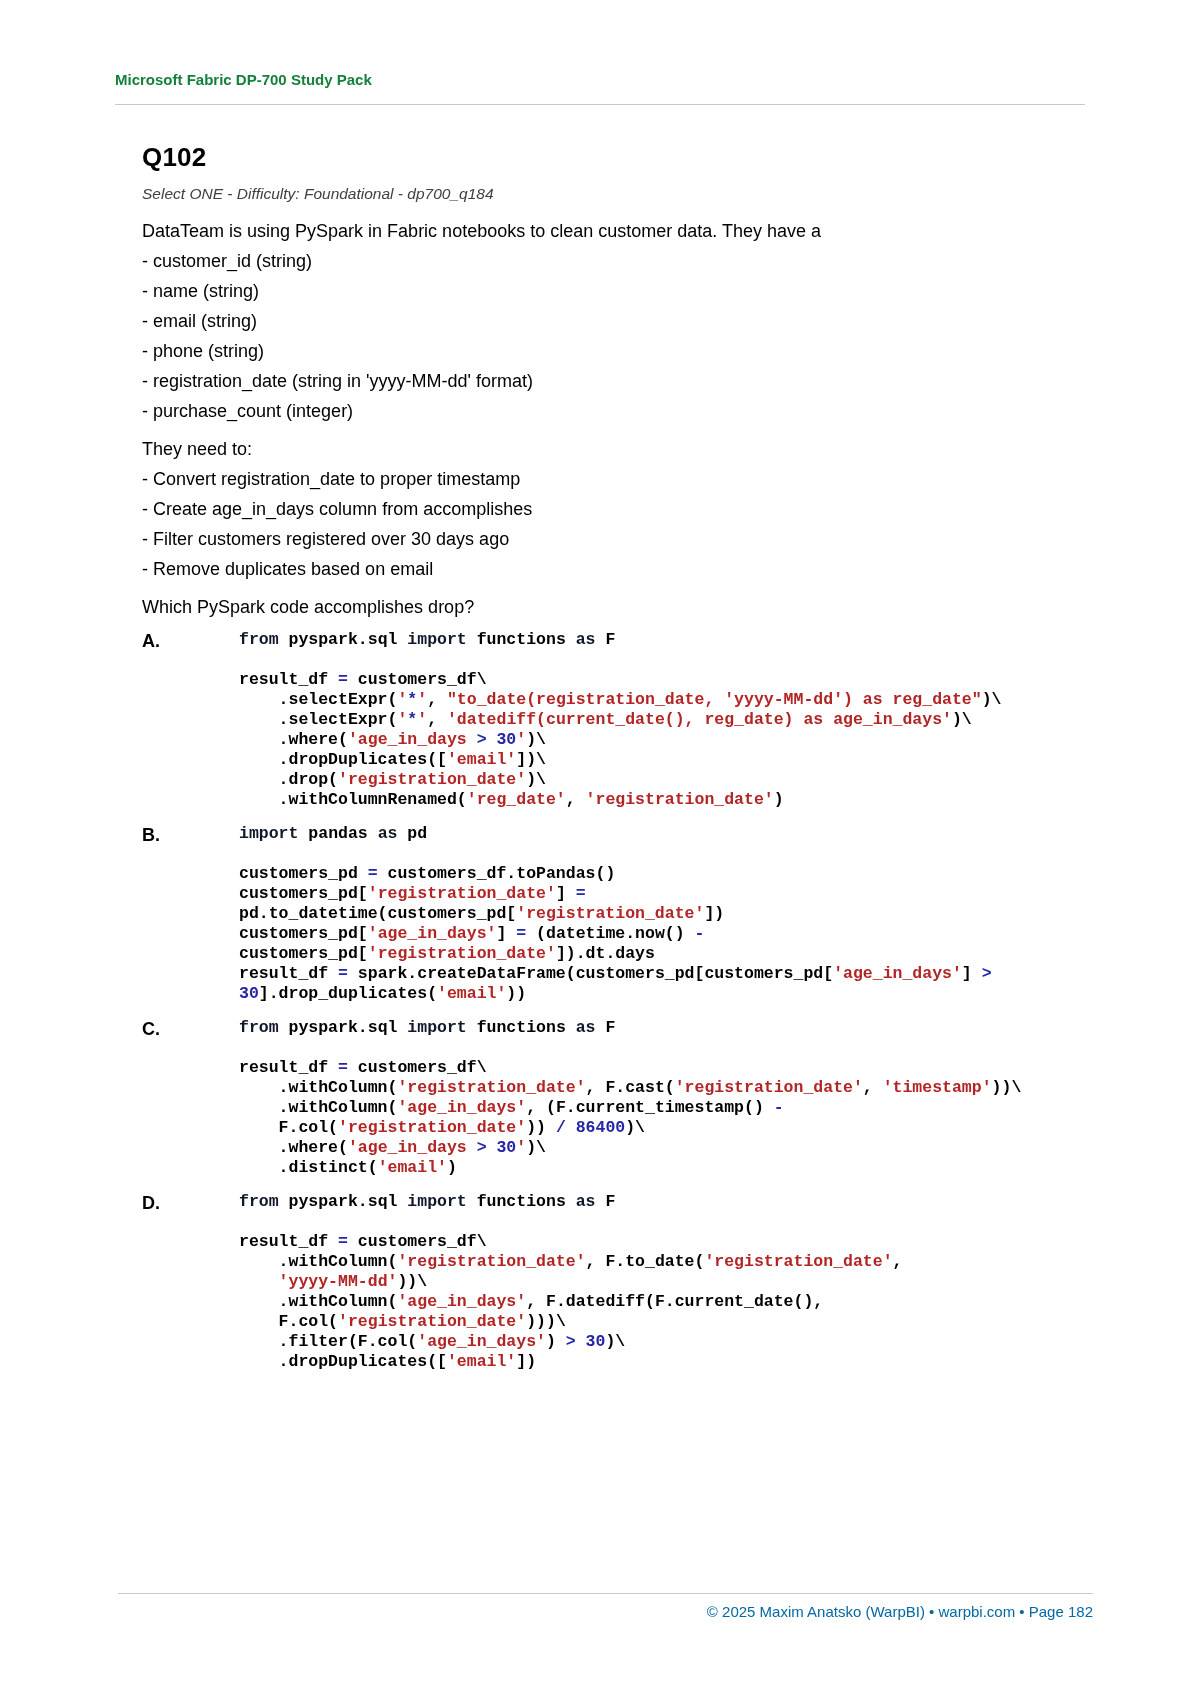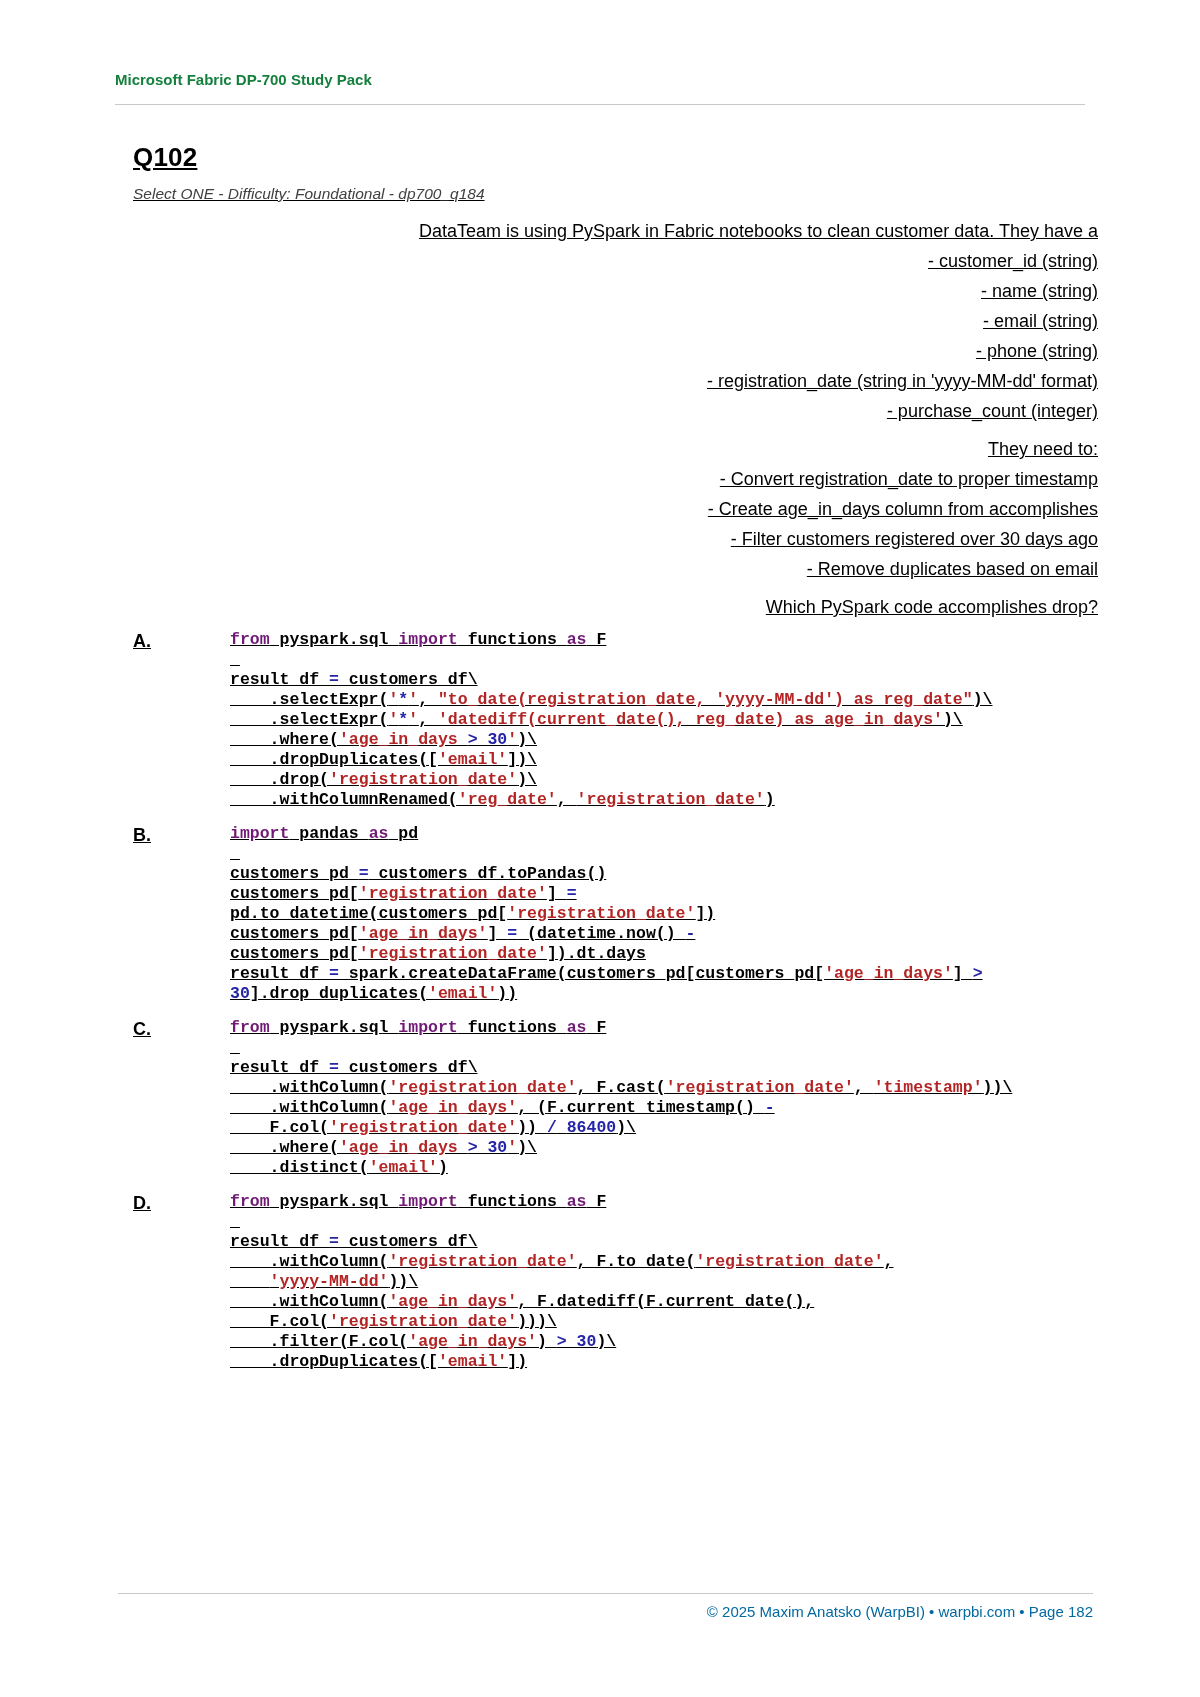--- a/index.html
+++ b/index.html
@@ -7,34 +7,34 @@
     position:relative; width:1200px; height:1697px; background:#ffffff;
     font-family:"Liberation Sans", sans-serif; color:#000000; overflow:hidden;
   }
   .header-title {
     position:absolute; top:71px; left:115px; font-size:15px; font-weight:bold; color:#15803d;
   }
   .header-rule {
     position:absolute; top:104px; left:115px; width:970px; height:0;
     border:none; border-top:1px solid #c9c9c9; margin:0;
   }
-  .content { position:absolute; left:133px; top:142px; width:965px;text-decoration:underline; }
+  .content { position:absolute; left:142px; top:142px; width:965px; }
   .q-number { font-size:26px; font-weight:bold; margin:0 0 11px 0; letter-spacing:0.2px; }
   .q-meta { font-size:15.5px; font-style:italic; color:#404040; margin:12px 0 13px 0; }
-  .para { margin:0 0 8px 0;text-align:right; }
+  .para { margin:0 0 8px 0; }
   .bline { font-size:18px; line-height:30px; white-space:pre-wrap; }
   .options { margin-top:6px; }
   .option { display:flex; flex-direction:row; margin-bottom:14px; }
   .option-label { width:97px; flex:0 0 97px; font-size:18px; font-weight:bold; padding-top:1px; }
   .option-code {
     font-family:"Liberation Mono", monospace; font-weight:bold;
     font-size:16.5px; line-height:20px; white-space:pre;
   }
   .cline { min-height:20px; white-space:pre; }
-  .tk-k { color:#701a75; }
+  .tk-k { color:#0f172a; }
   .tk-s { color:#b32424; }
   .tk-o { color:#2525a8; }
   .tk-p { color:#000000; }
   .footer-rule {
     position:absolute; top:1593px; left:118px; width:975px; height:0;
     border:none; border-top:1px solid #c9c9c9; margin:0;
   }
   .footer-text {
     position:absolute; top:1603px; left:118px; width:975px;
     font-size:15px; color:#0369a1; text-align:right;

